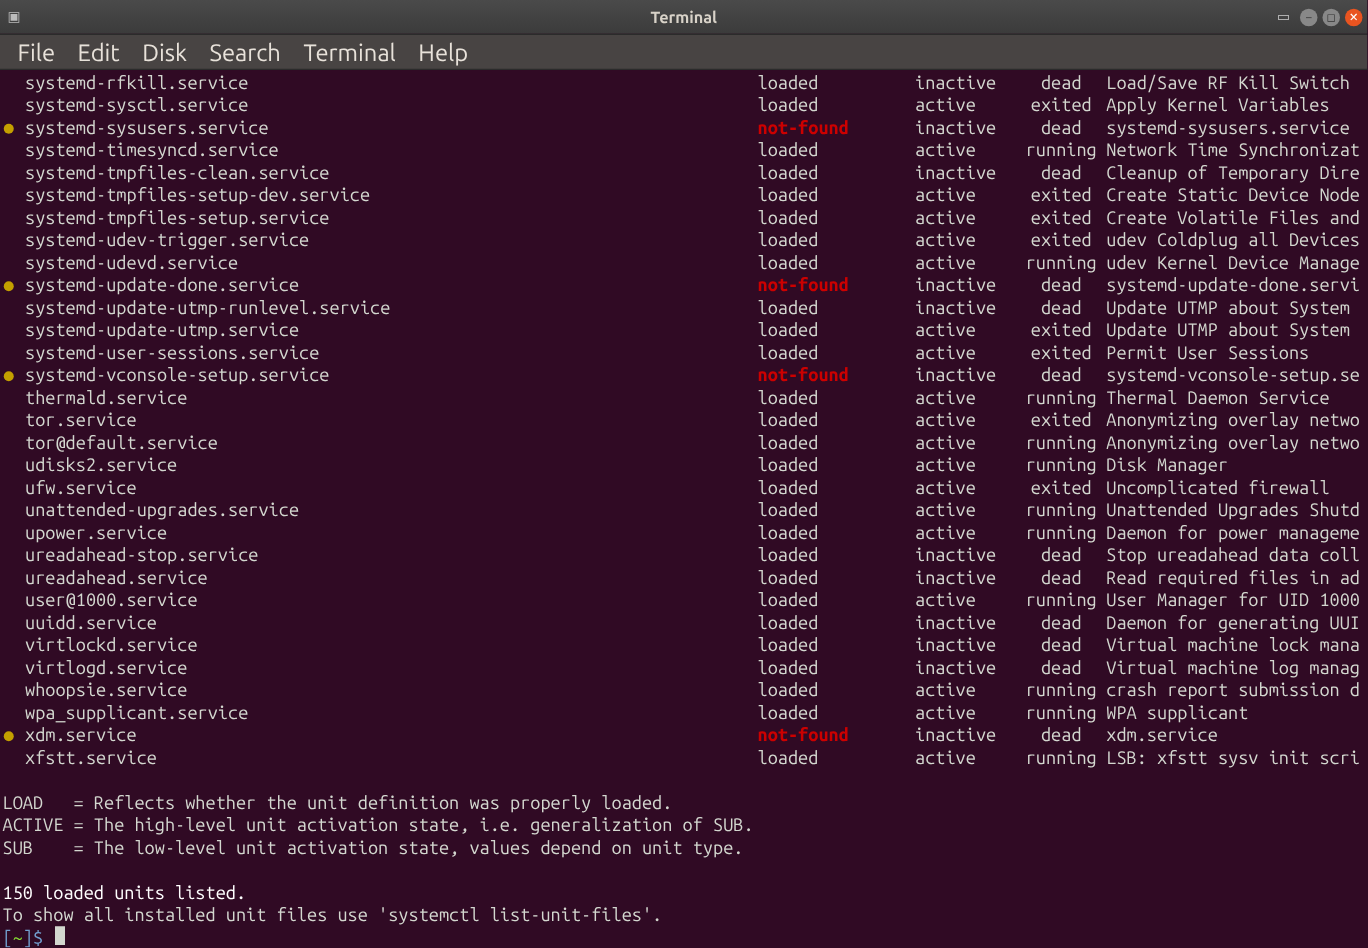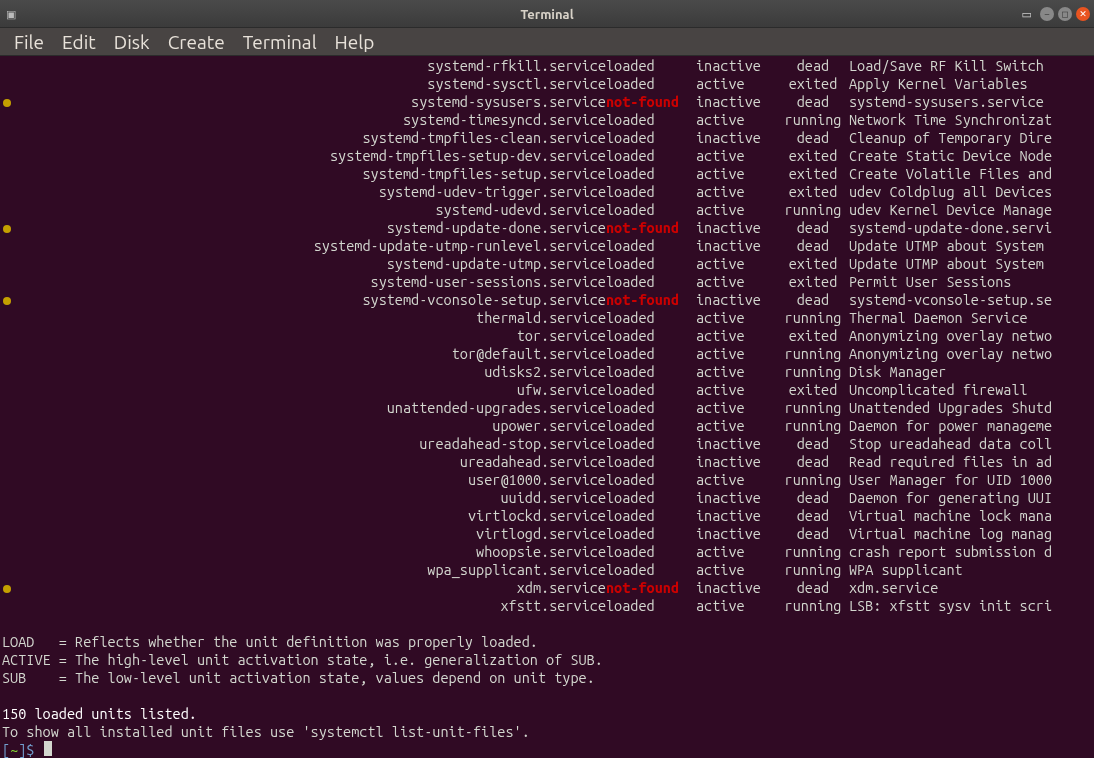--- a/index.html
+++ b/index.html
@@ -64,23 +64,23 @@
   .term {
     padding: 1px 2px 2px 2px;
     white-space: pre;
   }
   .row { display: flex; height:18px; }
   .bullet { width: 18px; display:inline-block; text-align:left; }
   .bullet .dot {
     display:inline-block; width:8px; height:8px; border-radius:50%;
     background:#c4a000; margin-left:1px; margin-top:5px;
   }
-  .c-unit { width: 586px; display:inline-block; overflow:hidden;text-align:right; }
+  .c-unit { width: 586px; display:inline-block; overflow:hidden; }
   .c-load { width: 90px; display:inline-block; overflow:hidden; }
-  .c-act  { width: 81px; display:inline-block; overflow:hidden; }
+  .c-act  { width: 81px; display:inline-block; overflow:hidden;margin-left:36px; }
   .c-sub  { width: 72px; display:inline-block; overflow:hidden;text-align:center; }
   .c-desc { flex:1; display:inline-block; overflow:hidden; }
   .nf { color: #cc0000; font-weight: bold; }
   .bold { font-weight: normal; color:#ffffff;}
   .prompt-br { color:#729fcf;}
   .prompt-tld { color:#8ae234;}
   .cursor {
     display:inline-block; width:8px; height:15px; background:#d3d7cf;
     vertical-align: text-bottom; margin-left:1px;
   }
@@ -98,18 +98,18 @@
     <span class="win-btn">–</span>
     <span class="win-btn">◻</span>
     <span class="win-btn close">✕</span>
   </div>
 </div>
 
 <div class="menubar">
   <span class="menu-item">File</span>
   <span class="menu-item">Edit</span>
   <span class="menu-item">Disk</span>
-  <span class="menu-item">Create</span>
+  <span class="menu-item">Search</span>
   <span class="menu-item">Terminal</span>
   <span class="menu-item">Help</span>
 </div>
 
 <div class="term" id="term"><div class="row"><span class="bullet"></span><span class="c-unit">systemd-rfkill.service</span><span class="c-load">loaded</span><span class="c-act">inactive</span><span class="c-sub">dead</span><span class="c-desc">Load/Save RF Kill Switch</span></div><div class="row"><span class="bullet"></span><span class="c-unit">systemd-sysctl.service</span><span class="c-load">loaded</span><span class="c-act">active</span><span class="c-sub">exited</span><span class="c-desc">Apply Kernel Variables</span></div><div class="row"><span class="bullet"><span class="dot"></span></span><span class="c-unit">systemd-sysusers.service</span><span class="c-load nf">not-found</span><span class="c-act">inactive</span><span class="c-sub">dead</span><span class="c-desc">systemd-sysusers.service</span></div><div class="row"><span class="bullet"></span><span class="c-unit">systemd-timesyncd.service</span><span class="c-load">loaded</span><span class="c-act">active</span><span class="c-sub">running</span><span class="c-desc">Network Time Synchronizat</span></div><div class="row"><span class="bullet"></span><span class="c-unit">systemd-tmpfiles-clean.service</span><span class="c-load">loaded</span><span class="c-act">inactive</span><span class="c-sub">dead</span><span class="c-desc">Cleanup of Temporary Dire</span></div><div class="row"><span class="bullet"></span><span class="c-unit">systemd-tmpfiles-setup-dev.service</span><span class="c-load">loaded</span><span class="c-act">active</span><span class="c-sub">exited</span><span class="c-desc">Create Static Device Node</span></div><div class="row"><span class="bullet"></span><span class="c-unit">systemd-tmpfiles-setup.service</span><span class="c-load">loaded</span><span class="c-act">active</span><span class="c-sub">exited</span><span class="c-desc">Create Volatile Files and</span></div><div class="row"><span class="bullet"></span><span class="c-unit">systemd-udev-trigger.service</span><span class="c-load">loaded</span><span class="c-act">active</span><span class="c-sub">exited</span><span class="c-desc">udev Coldplug all Devices</span></div><div class="row"><span class="bullet"></span><span class="c-unit">systemd-udevd.service</span><span class="c-load">loaded</span><span class="c-act">active</span><span class="c-sub">running</span><span class="c-desc">udev Kernel Device Manage</span></div><div class="row"><span class="bullet"><span class="dot"></span></span><span class="c-unit">systemd-update-done.service</span><span class="c-load nf">not-found</span><span class="c-act">inactive</span><span class="c-sub">dead</span><span class="c-desc">systemd-update-done.servi</span></div><div class="row"><span class="bullet"></span><span class="c-unit">systemd-update-utmp-runlevel.service</span><span class="c-load">loaded</span><span class="c-act">inactive</span><span class="c-sub">dead</span><span class="c-desc">Update UTMP about System</span></div><div class="row"><span class="bullet"></span><span class="c-unit">systemd-update-utmp.service</span><span class="c-load">loaded</span><span class="c-act">active</span><span class="c-sub">exited</span><span class="c-desc">Update UTMP about System</span></div><div class="row"><span class="bullet"></span><span class="c-unit">systemd-user-sessions.service</span><span class="c-load">loaded</span><span class="c-act">active</span><span class="c-sub">exited</span><span class="c-desc">Permit User Sessions</span></div><div class="row"><span class="bullet"><span class="dot"></span></span><span class="c-unit">systemd-vconsole-setup.service</span><span class="c-load nf">not-found</span><span class="c-act">inactive</span><span class="c-sub">dead</span><span class="c-desc">systemd-vconsole-setup.se</span></div><div class="row"><span class="bullet"></span><span class="c-unit">thermald.service</span><span class="c-load">loaded</span><span class="c-act">active</span><span class="c-sub">running</span><span class="c-desc">Thermal Daemon Service</span></div><div class="row"><span class="bullet"></span><span class="c-unit">tor.service</span><span class="c-load">loaded</span><span class="c-act">active</span><span class="c-sub">exited</span><span class="c-desc">Anonymizing overlay netwo</span></div><div class="row"><span class="bullet"></span><span class="c-unit">tor@default.service</span><span class="c-load">loaded</span><span class="c-act">active</span><span class="c-sub">running</span><span class="c-desc">Anonymizing overlay netwo</span></div><div class="row"><span class="bullet"></span><span class="c-unit">udisks2.service</span><span class="c-load">loaded</span><span class="c-act">active</span><span class="c-sub">running</span><span class="c-desc">Disk Manager</span></div><div class="row"><span class="bullet"></span><span class="c-unit">ufw.service</span><span class="c-load">loaded</span><span class="c-act">active</span><span class="c-sub">exited</span><span class="c-desc">Uncomplicated firewall</span></div><div class="row"><span class="bullet"></span><span class="c-unit">unattended-upgrades.service</span><span class="c-load">loaded</span><span class="c-act">active</span><span class="c-sub">running</span><span class="c-desc">Unattended Upgrades Shutd</span></div><div class="row"><span class="bullet"></span><span class="c-unit">upower.service</span><span class="c-load">loaded</span><span class="c-act">active</span><span class="c-sub">running</span><span class="c-desc">Daemon for power manageme</span></div><div class="row"><span class="bullet"></span><span class="c-unit">ureadahead-stop.service</span><span class="c-load">loaded</span><span class="c-act">inactive</span><span class="c-sub">dead</span><span class="c-desc">Stop ureadahead data coll</span></div><div class="row"><span class="bullet"></span><span class="c-unit">ureadahead.service</span><span class="c-load">loaded</span><span class="c-act">inactive</span><span class="c-sub">dead</span><span class="c-desc">Read required files in ad</span></div><div class="row"><span class="bullet"></span><span class="c-unit">user@1000.service</span><span class="c-load">loaded</span><span class="c-act">active</span><span class="c-sub">running</span><span class="c-desc">User Manager for UID 1000</span></div><div class="row"><span class="bullet"></span><span class="c-unit">uuidd.service</span><span class="c-load">loaded</span><span class="c-act">inactive</span><span class="c-sub">dead</span><span class="c-desc">Daemon for generating UUI</span></div><div class="row"><span class="bullet"></span><span class="c-unit">virtlockd.service</span><span class="c-load">loaded</span><span class="c-act">inactive</span><span class="c-sub">dead</span><span class="c-desc">Virtual machine lock mana</span></div><div class="row"><span class="bullet"></span><span class="c-unit">virtlogd.service</span><span class="c-load">loaded</span><span class="c-act">inactive</span><span class="c-sub">dead</span><span class="c-desc">Virtual machine log manag</span></div><div class="row"><span class="bullet"></span><span class="c-unit">whoopsie.service</span><span class="c-load">loaded</span><span class="c-act">active</span><span class="c-sub">running</span><span class="c-desc">crash report submission d</span></div><div class="row"><span class="bullet"></span><span class="c-unit">wpa_supplicant.service</span><span class="c-load">loaded</span><span class="c-act">active</span><span class="c-sub">running</span><span class="c-desc">WPA supplicant</span></div><div class="row"><span class="bullet"><span class="dot"></span></span><span class="c-unit">xdm.service</span><span class="c-load nf">not-found</span><span class="c-act">inactive</span><span class="c-sub">dead</span><span class="c-desc">xdm.service</span></div><div class="row"><span class="bullet"></span><span class="c-unit">xfstt.service</span><span class="c-load">loaded</span><span class="c-act">active</span><span class="c-sub">running</span><span class="c-desc">LSB: xfstt sysv init scri</span></div><div class="row"></div><div class="row">LOAD   = Reflects whether the unit definition was properly loaded.</div><div class="row">ACTIVE = The high-level unit activation state, i.e. generalization of SUB.</div><div class="row">SUB    = The low-level unit activation state, values depend on unit type.</div><div class="row"></div><div class="row bold">150 loaded units listed.</div><div class="row">To show all installed unit files use 'systemctl list-unit-files'.</div><div class="row"><span class="prompt-br">[</span><span class="prompt-tld">~</span><span class="prompt-br">]$ </span><span class="cursor"></span></div></div>
 
 </body></html>

